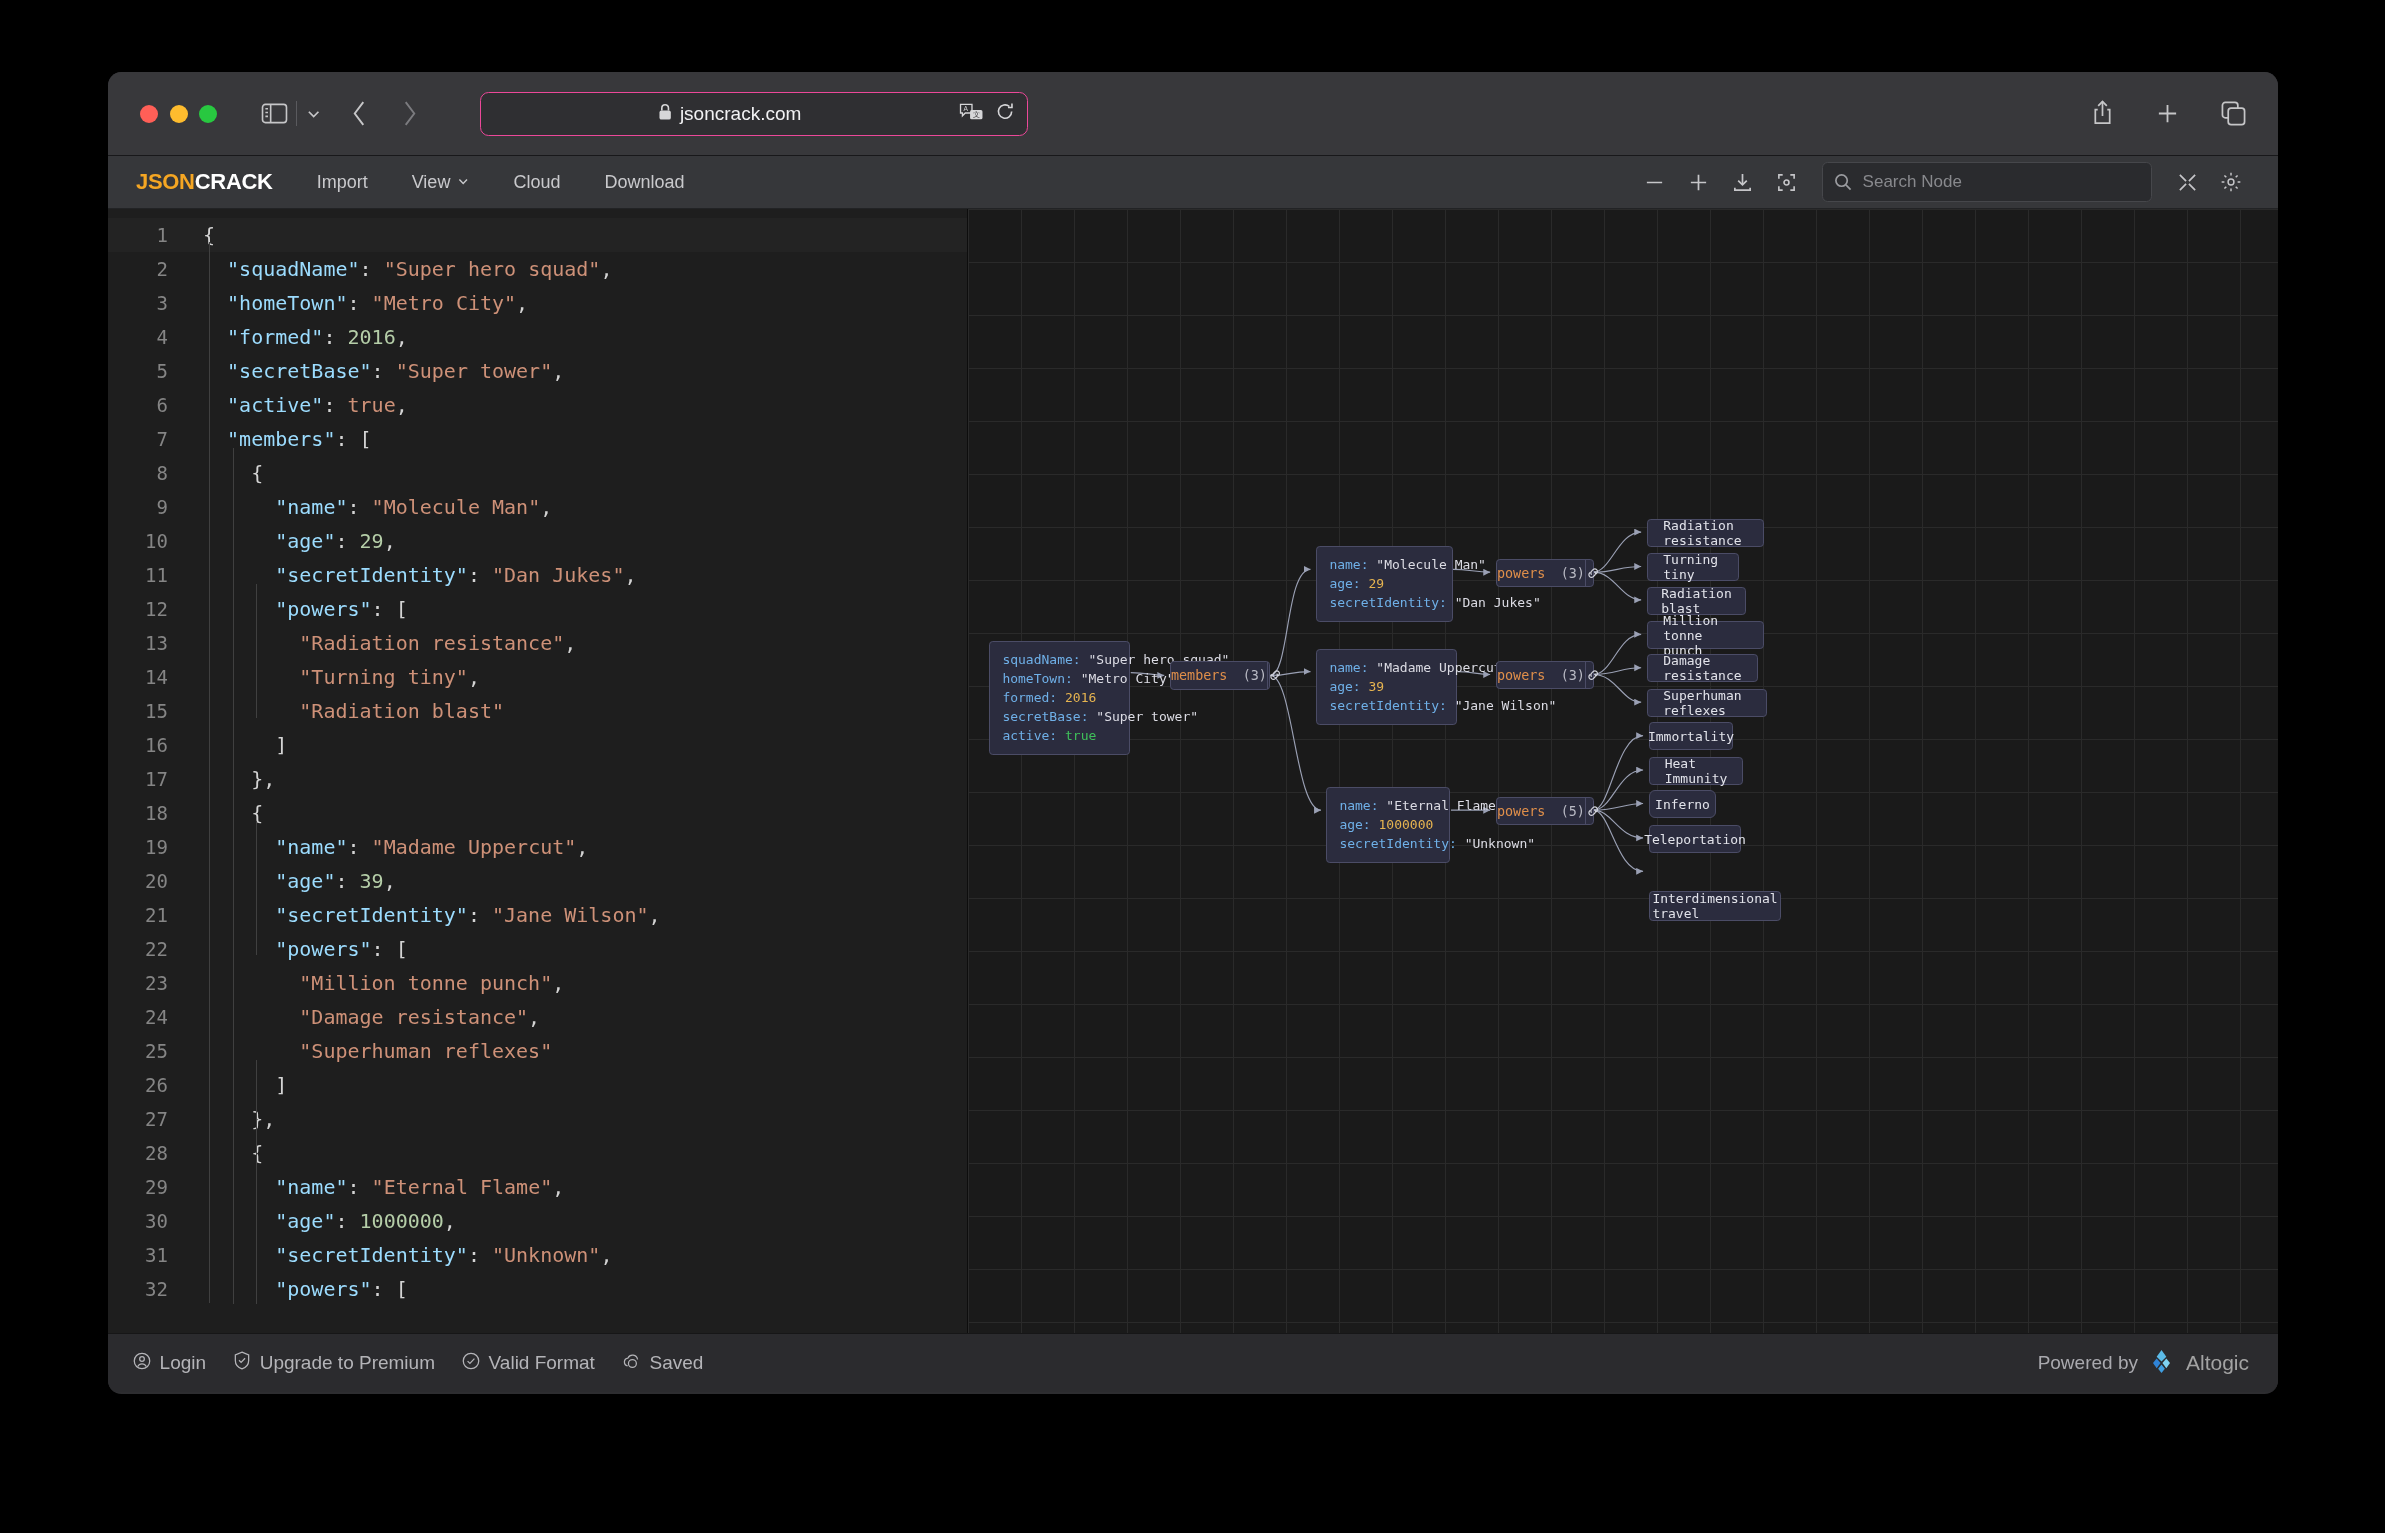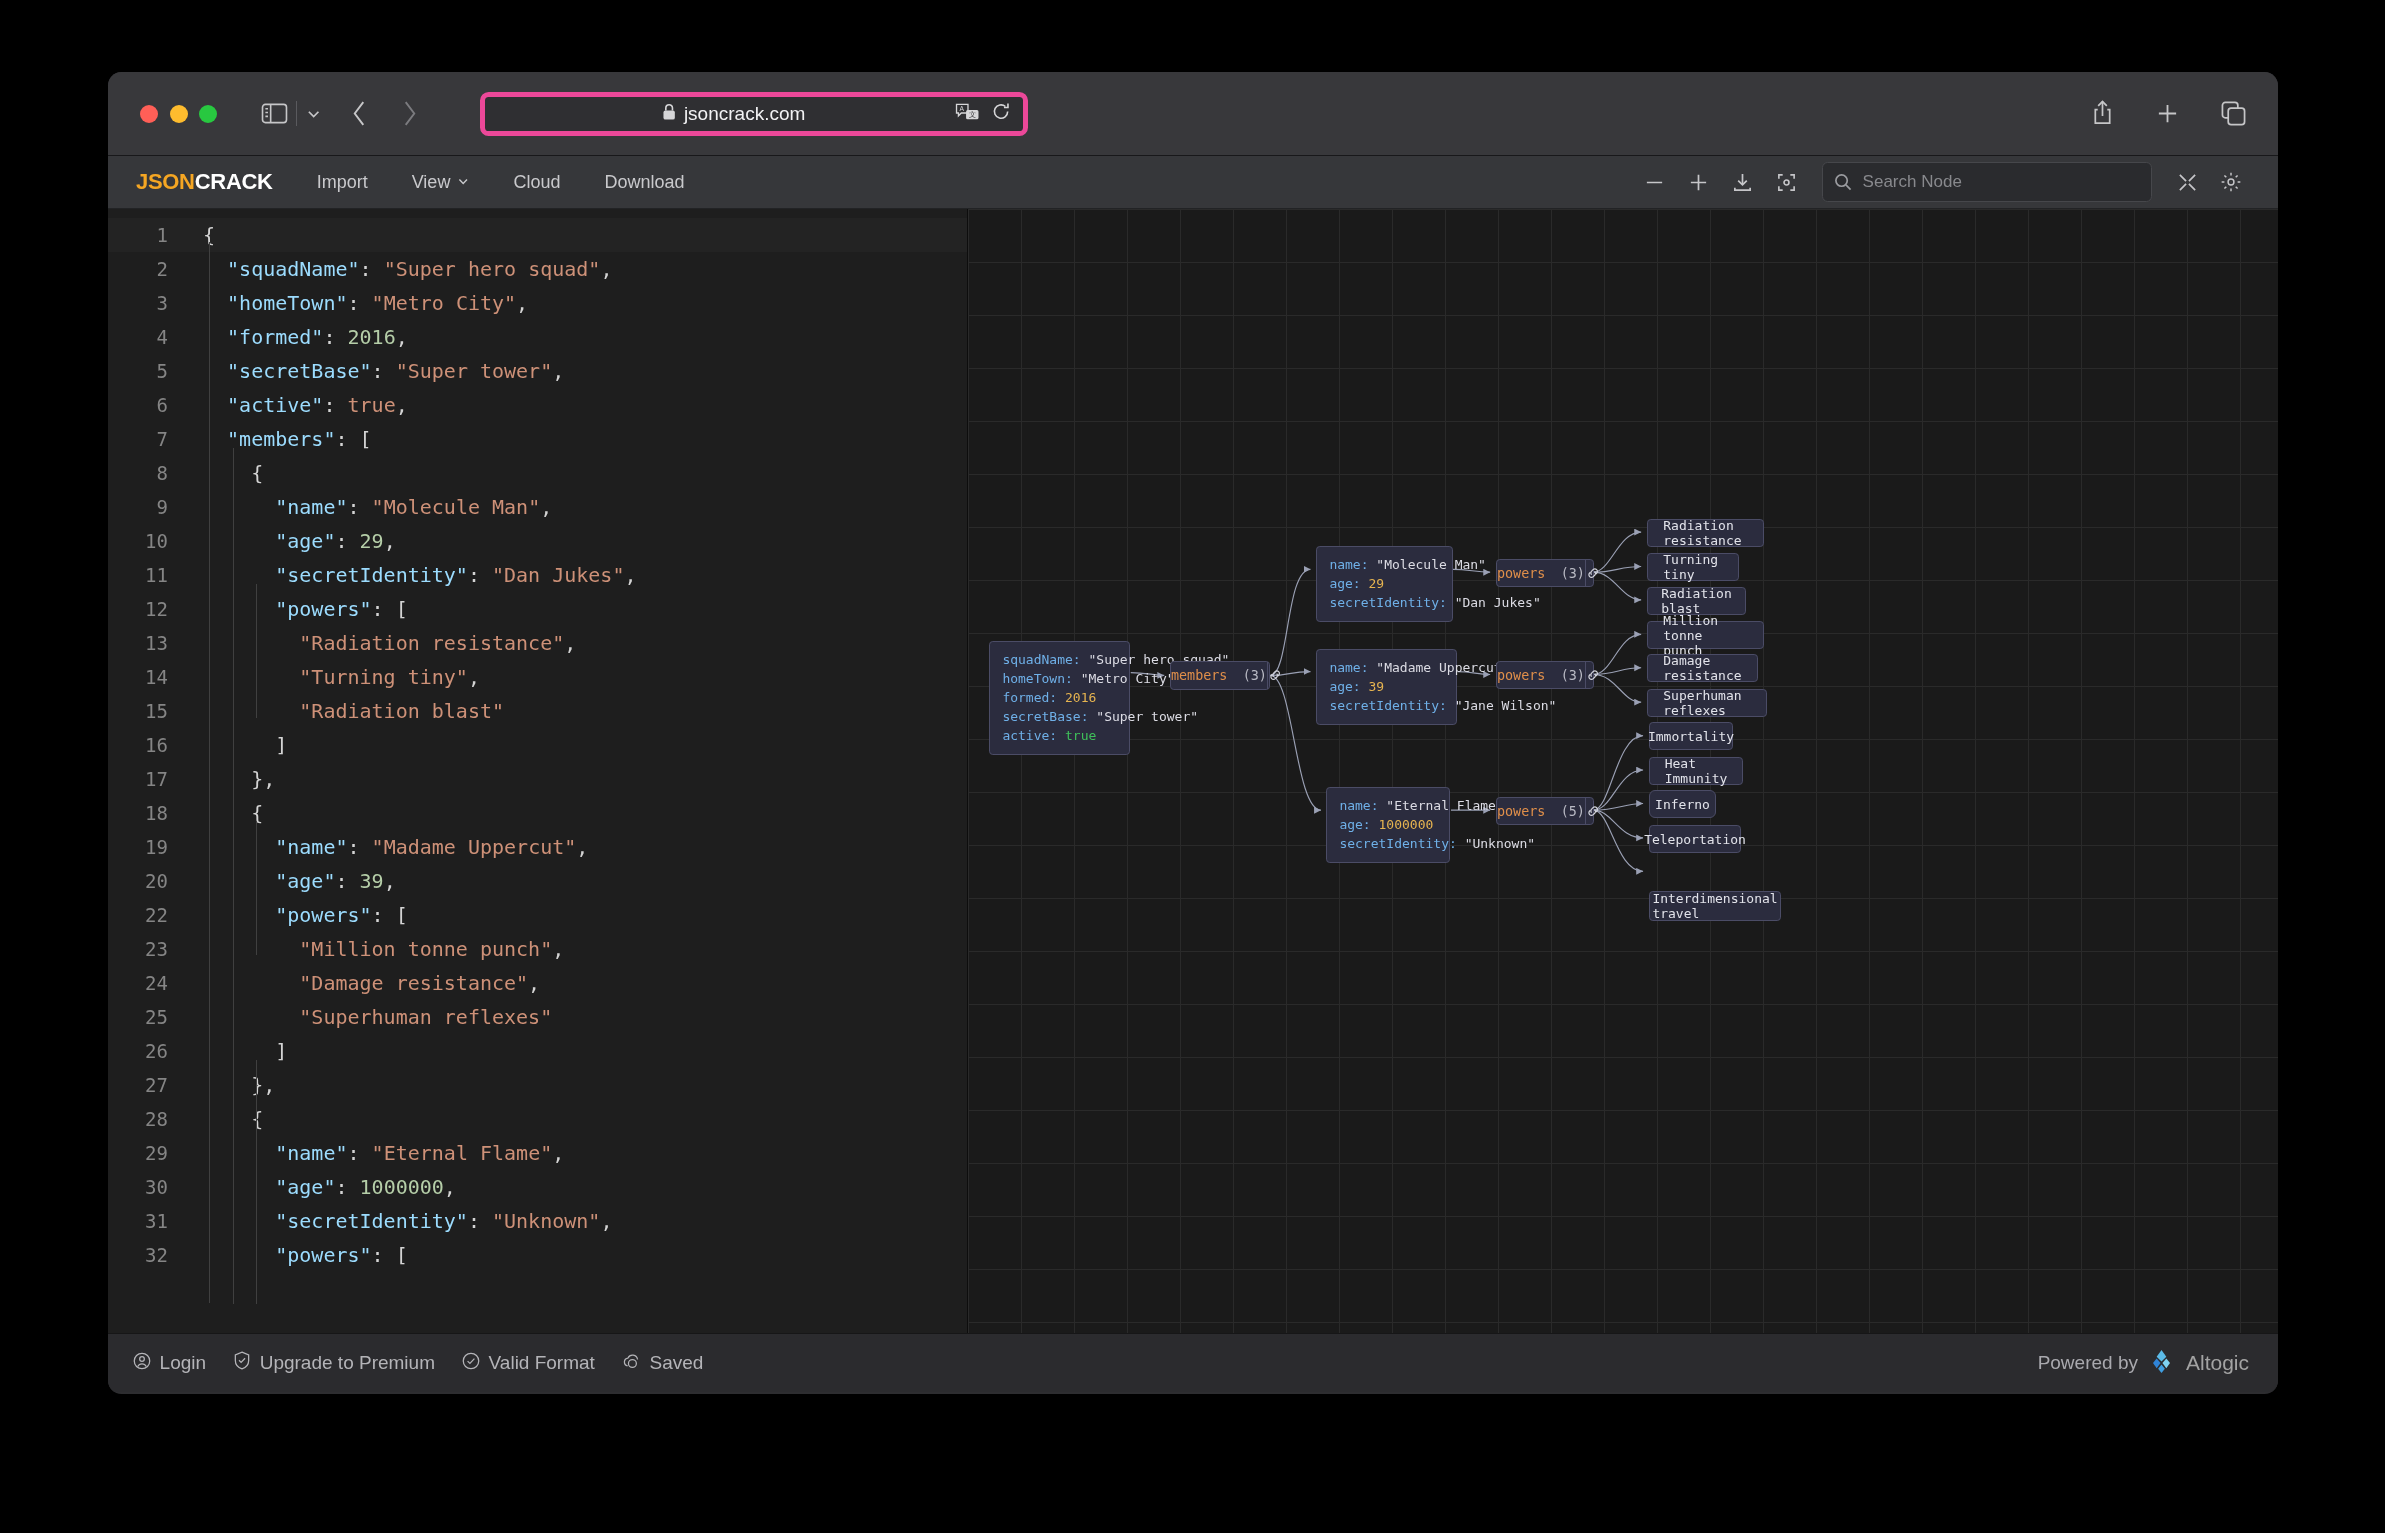--- a/index.html
+++ b/index.html
@@ -48,21 +48,21 @@
   }
   #nav-back { margin-left: 29px; }
   #nav-forward { margin-left: 31px; }
   #shield-icon-wrap { margin-left: 105px; }
 
   #url-bar {
     position: absolute;
     left: 372px; top: 20px;
     width: 548px; height: 44px;
     background: #2f2f32;
-    border: 5px solid #ec4899;
+    border: 1px solid #ec4899;
     border-radius: 8.6px;
     display: flex; align-items: center;
   }
   #url-lock { margin-left: 177px; color: #d6d6d8; }
   #url-text {
     color: #f2f2f4; font-size: 19px; margin-left: 7.6px;
     font-family: "Liberation Sans", sans-serif;
   }
   #url-right { position: absolute; right: 12.4px; display: flex; align-items: center; gap: 11.5px; }
 
@@ -425,20 +425,21 @@
           <div class="code-line"><span class="ln">11</span><span class="code-text"><span class="tok-key">      "secretIdentity"</span><span class="tok-pun">: </span><span class="tok-str">"Dan Jukes"</span><span class="tok-pun">,</span></span></div>
           <div class="code-line"><span class="ln">12</span><span class="code-text"><span class="tok-key">      "powers"</span><span class="tok-pun">: [</span></span></div>
           <div class="code-line"><span class="ln">13</span><span class="code-text"><span class="tok-str">        "Radiation resistance"</span><span class="tok-pun">,</span></span></div>
           <div class="code-line"><span class="ln">14</span><span class="code-text"><span class="tok-str">        "Turning tiny"</span><span class="tok-pun">,</span></span></div>
           <div class="code-line"><span class="ln">15</span><span class="code-text"><span class="tok-str">        "Radiation blast"</span></span></div>
           <div class="code-line"><span class="ln">16</span><span class="code-text"><span class="tok-pun">      ]</span></span></div>
           <div class="code-line"><span class="ln">17</span><span class="code-text"><span class="tok-pun">    },</span></span></div>
           <div class="code-line"><span class="ln">18</span><span class="code-text"><span class="tok-pun">    {</span></span></div>
           <div class="code-line"><span class="ln">19</span><span class="code-text"><span class="tok-key">      "name"</span><span class="tok-pun">: </span><span class="tok-str">"Madame Uppercut"</span><span class="tok-pun">,</span></span></div>
           <div class="code-line"><span class="ln">20</span><span class="code-text"><span class="tok-key">      "age"</span><span class="tok-pun">: </span><span class="tok-num">39</span><span class="tok-pun">,</span></span></div>
+          <div class="code-line"><span class="ln">21</span><span class="code-text"><span class="tok-key">      "secretIdentity"</span><span class="tok-pun">: </span><span class="tok-str">"Jane Wilson"</span><span class="tok-pun">,</span></span></div>
           <div class="code-line"><span class="ln">22</span><span class="code-text"><span class="tok-key">      "powers"</span><span class="tok-pun">: [</span></span></div>
           <div class="code-line"><span class="ln">23</span><span class="code-text"><span class="tok-str">        "Million tonne punch"</span><span class="tok-pun">,</span></span></div>
           <div class="code-line"><span class="ln">24</span><span class="code-text"><span class="tok-str">        "Damage resistance"</span><span class="tok-pun">,</span></span></div>
           <div class="code-line"><span class="ln">25</span><span class="code-text"><span class="tok-str">        "Superhuman reflexes"</span></span></div>
           <div class="code-line"><span class="ln">26</span><span class="code-text"><span class="tok-pun">      ]</span></span></div>
           <div class="code-line"><span class="ln">27</span><span class="code-text"><span class="tok-pun">    },</span></span></div>
           <div class="code-line"><span class="ln">28</span><span class="code-text"><span class="tok-pun">    {</span></span></div>
           <div class="code-line"><span class="ln">29</span><span class="code-text"><span class="tok-key">      "name"</span><span class="tok-pun">: </span><span class="tok-str">"Eternal Flame"</span><span class="tok-pun">,</span></span></div>
           <div class="code-line"><span class="ln">30</span><span class="code-text"><span class="tok-key">      "age"</span><span class="tok-pun">: </span><span class="tok-num">1000000</span><span class="tok-pun">,</span></span></div>
           <div class="code-line"><span class="ln">31</span><span class="code-text"><span class="tok-key">      "secretIdentity"</span><span class="tok-pun">: </span><span class="tok-str">"Unknown"</span><span class="tok-pun">,</span></span></div>

